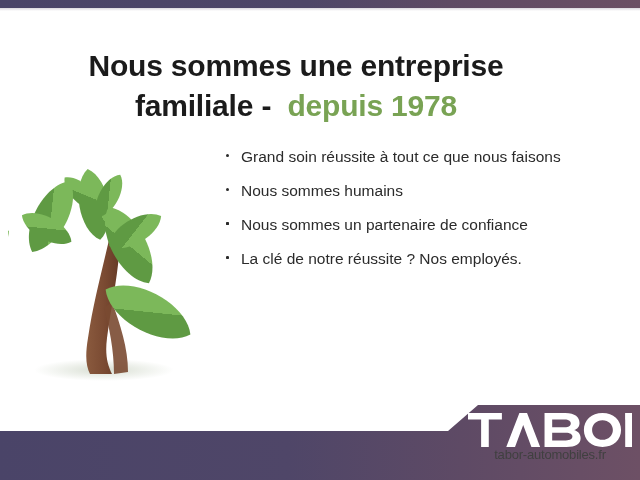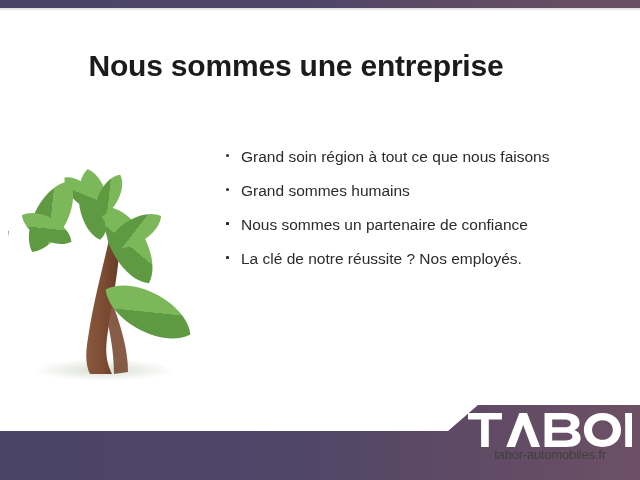--- a/index.html
+++ b/index.html
@@ -136,20 +136,25 @@
 </head>
 <body>
 
 <div id="slide">
 
   <div class="top-strip"></div>
   <div class="top-strip-shadow"></div>
 
   <h1 class="headline">
     <span class="line">Nous sommes une entreprise</span>
+    <span class="line">
+      <span>familiale</span>
+      <span class="dash">-</span>
+      &nbsp;<span class="accent">depuis 1978</span>
+    </span>
   </h1>
 
   <div class="tree">
     <svg viewBox="0 0 212 238" xmlns="http://www.w3.org/2000/svg">
       <defs>
         <linearGradient id="lf" x1="0" y1="0" x2="1" y2="1">
           <stop offset="0%" stop-color="#7cb85a"></stop>
           <stop offset="49.9%" stop-color="#7cb85a"></stop>
           <stop offset="50%" stop-color="#5f9a43"></stop>
           <stop offset="100%" stop-color="#5f9a43"></stop>
@@ -189,25 +194,25 @@
         <use href="#leaf" fill="url(#lf)" transform="translate(160,76) rotate(150) scale(0.60)"></use>
         <use href="#leaf" fill="url(#lf)" transform="translate(12,98) rotate(150) scale(0.96)"></use>
         <use href="#leaf" fill="url(#lf)" transform="translate(108,118) rotate(28) scale(0.96)"></use>
       </g>
     </svg>
   </div>
 
   <ul class="bullets">
     <li>
       <span class="dot"></span>
-      <span>Grand soin région à tout ce que nous faisons</span>
-    </li>
-    <li>
-      <span class="dot"></span>
-      <span>Grand sommes humains</span>
+      <span>Grand soin réussite à tout ce que nous faisons</span>
+    </li>
+    <li>
+      <span class="dot"></span>
+      <span>Nous sommes humains</span>
     </li>
     <li>
       <span class="dot"></span>
     </li>
     <li>
       <span class="dot"></span>
     </li>
     <li>
       <span class="dot"></span>
       <span>Nous sommes un partenaire de confiance</span>

